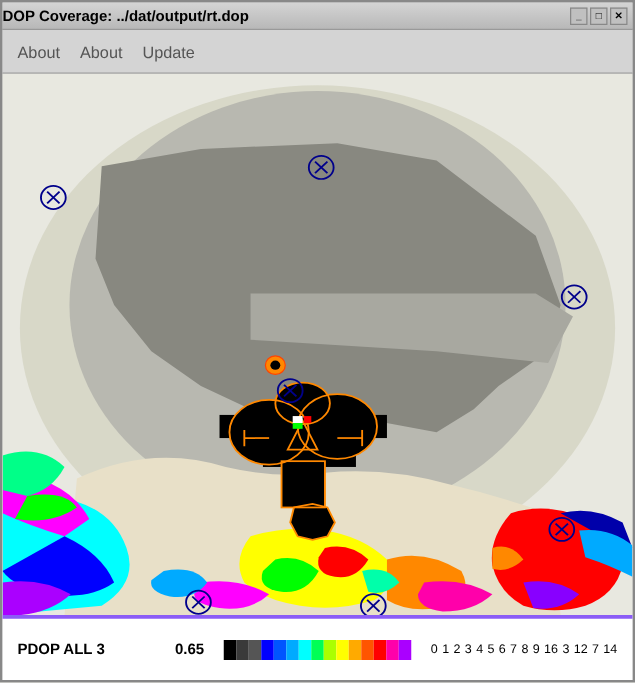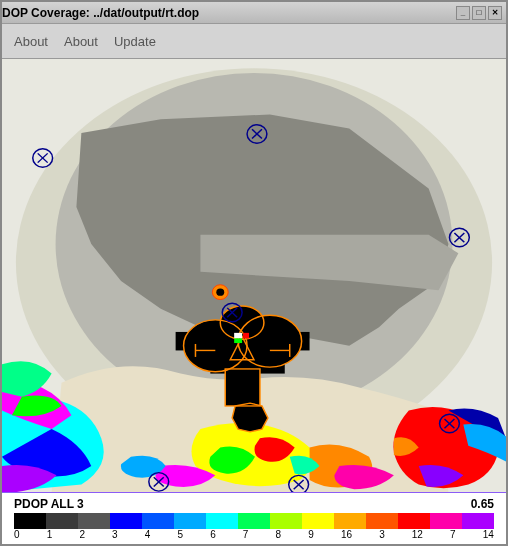--- a/index.html
+++ b/index.html
@@ -55,23 +55,22 @@
       flex: 1;
       position: relative;
       overflow: hidden;
       background: #e8e8e0;
     }
 
     
     .legend-bar {
       height: 52px;
       background: #fff;
-      border-top: 1px solid #8b5cf6;
-      display: flex;
-      flex-direction: column;
+      border-top: 3px solid #8b5cf6;
+      display: flex;
       align-items: center;
       justify-content: center;
       flex-shrink: 0;
       padding: 2px 4px;
     }
     .legend-title-row {
       display: flex;
       justify-content: space-between;
       width: 100%;
       font-size: 12px;

